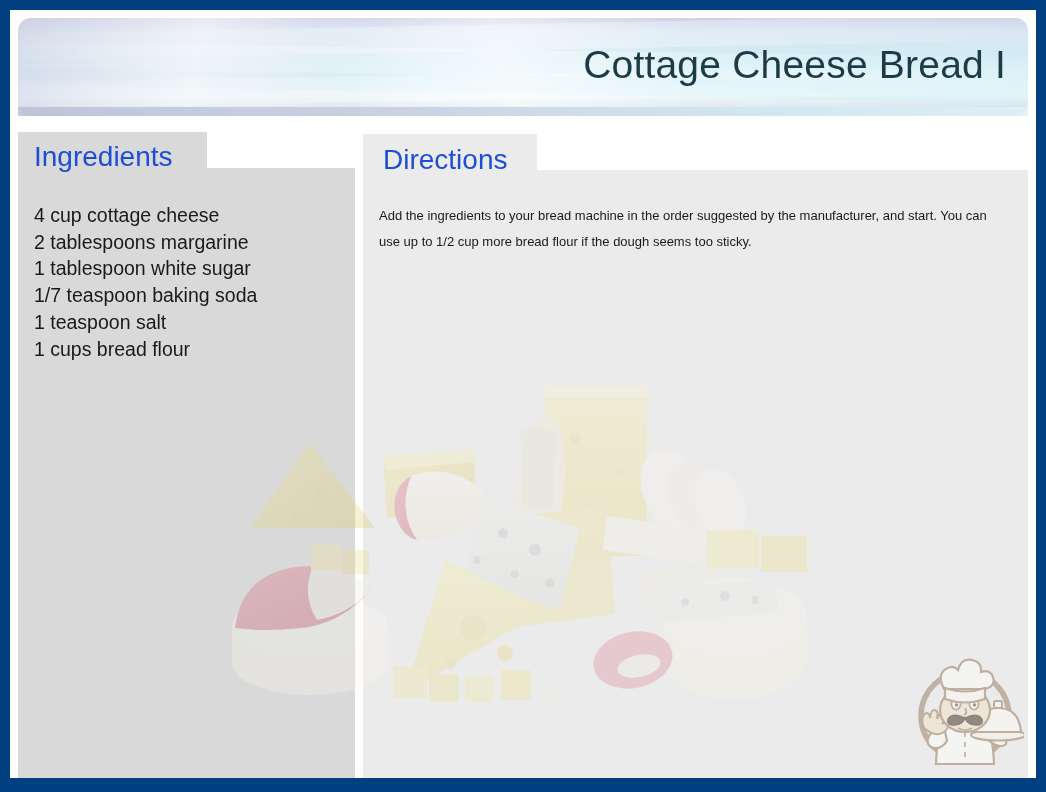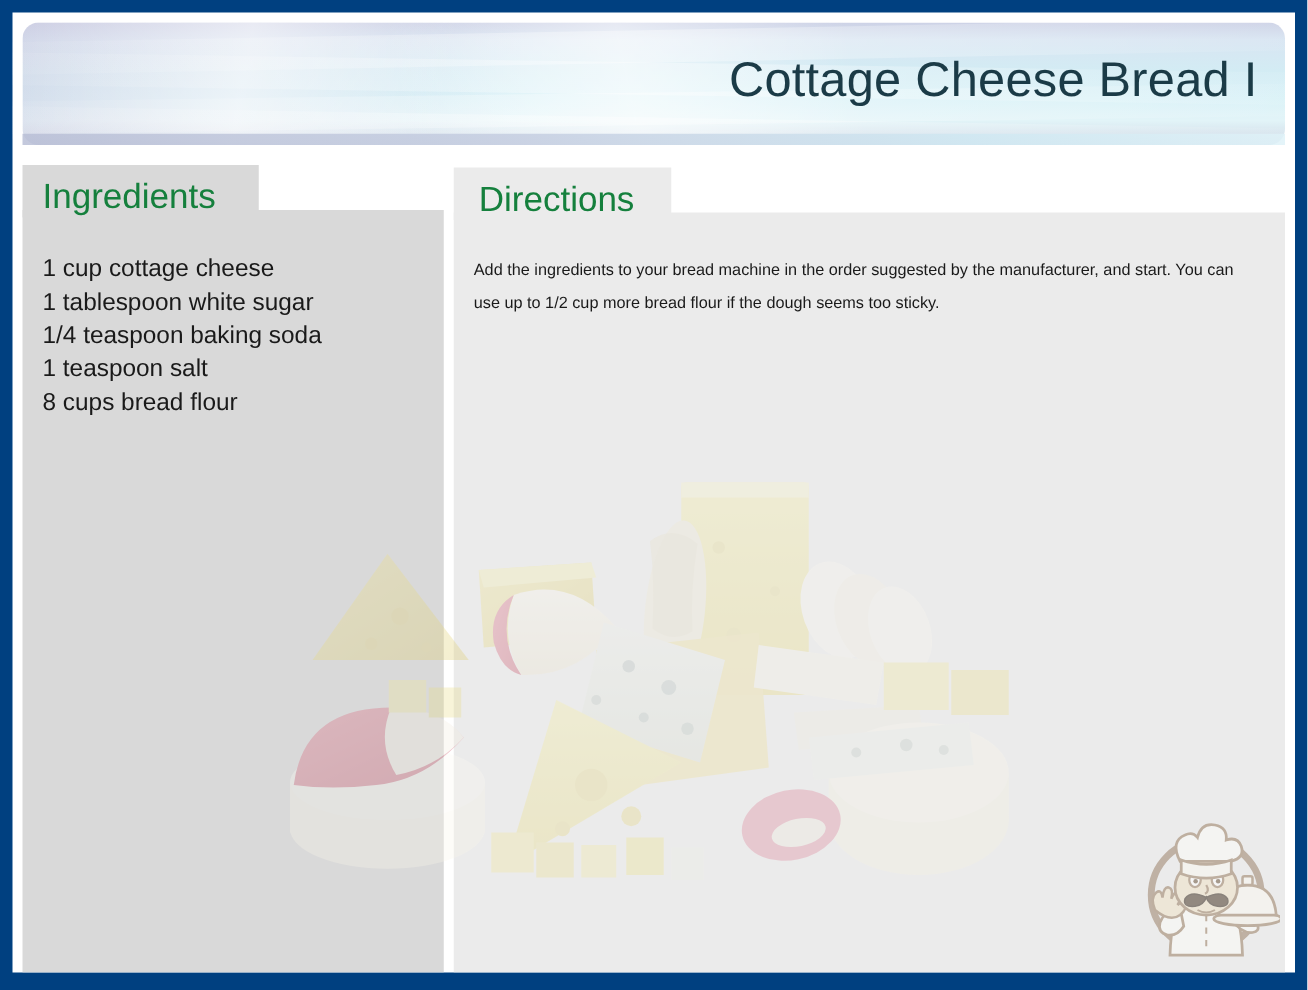--- a/index.html
+++ b/index.html
@@ -107,21 +107,21 @@
     top: 124px;
     width: 174px;
     height: 42px;
     background: #ebebeb;
   }
 
   .section-heading {
     position: absolute;
     font-size: 28px;
     font-weight: 400;
-    color: #15803d;
+    color: #1d4ed8;
     white-space: nowrap;
   }
   #heading-ingredients { left: 24px; top: 131px; }
   #heading-directions  { left: 373px; top: 134px; }
 
   
   #ingredient-list {
     position: absolute;
     left: 24px;
     top: 192px;
@@ -313,25 +313,26 @@
         <ellipse cx="418" cy="282" rx="40" ry="28" fill="#dd7a92" transform="rotate(-12 418 282)"></ellipse>
         <ellipse cx="424" cy="288" rx="22" ry="11" fill="#f0e9dd" transform="rotate(-12 424 288)"></ellipse>
       </g>
     </svg>
 
     <div class="section-heading" id="heading-ingredients">Ingredients</div>
 
     <div class="section-heading" id="heading-directions">Directions</div>
 
     <ul id="ingredient-list">
-      <li>1 cup cottage cheese</li>
+      <li>4 cup cottage cheese</li>
+      <li>2 tablespoons margarine</li>
       <li>1 tablespoon white sugar</li>
-      <li>1/4 teaspoon baking soda</li>
+      <li>1/7 teaspoon baking soda</li>
       <li>1 teaspoon salt</li>
-      <li>8 cups bread flour</li>
+      <li>1 cups bread flour</li>
     </ul>
 
     <div id="directions-body">Add the ingredients to your bread machine in the order suggested by the manufacturer, and start.  You can use up to 1/2 cup more bread flour if the dough seems too sticky.</div>
 
     <svg id="chef-logo" viewBox="0 0 118 128" xmlns="http://www.w3.org/2000/svg">
       <g fill="none" stroke="#9a7f63" stroke-width="2.4" stroke-linejoin="round" stroke-linecap="round">
 
         <circle cx="59" cy="74" r="44" stroke="#8d6f53" stroke-width="5.5" fill="none" opacity=".85"></circle>
       </g>
 

